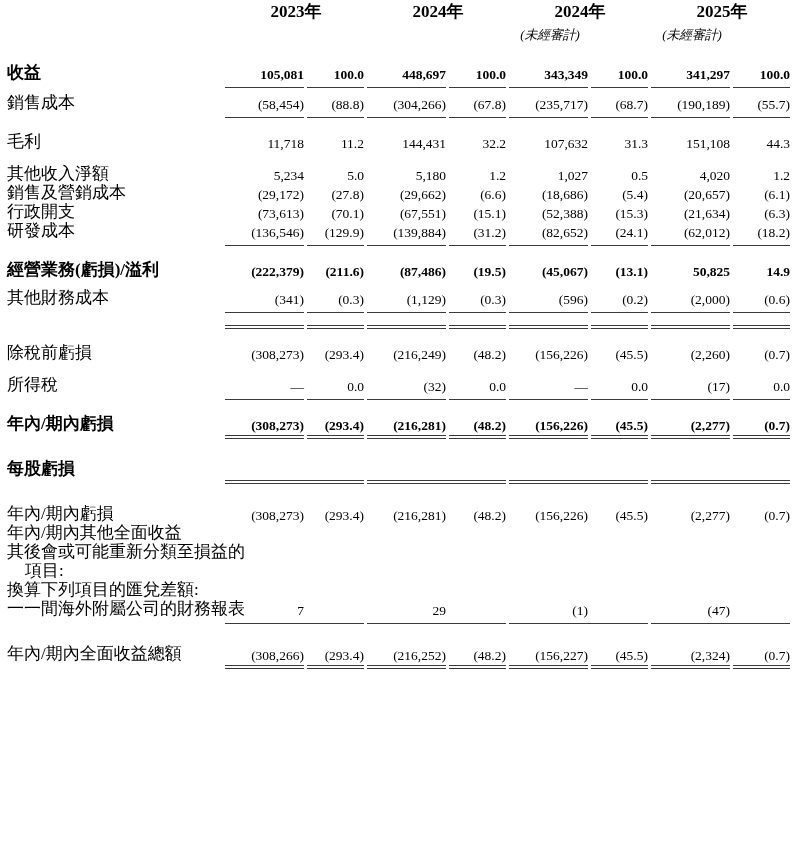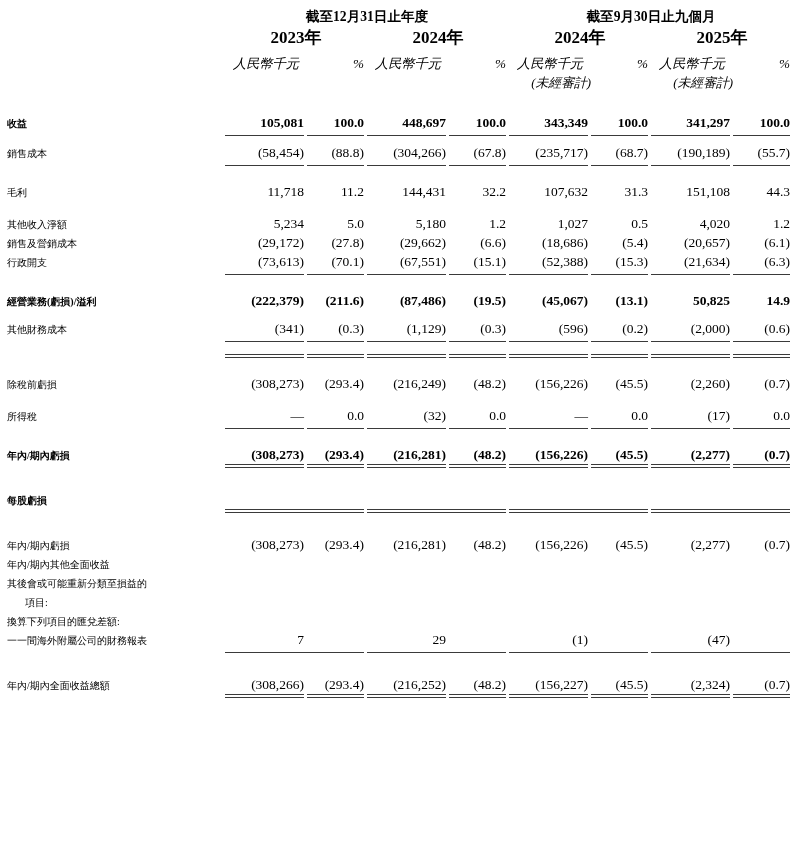--- a/index.html
+++ b/index.html
@@ -34,21 +34,21 @@
   td, th {
     padding: 0;
     margin: 0;
     vertical-align: bottom;
     font-weight: normal;
     font-size: 13.5px;
     line-height: 1.0;
   }
   .lbl {
     text-align: left;
-    font-size: 10px;
+    font-size: 17px;
     white-space: nowrap;
     padding-right: 4px;
   }
   .num {
     text-align: right;
     font-size: 13.5px;
     white-space: nowrap;
     padding-right: 3px;
     font-variant-numeric: lining-nums;
   }
@@ -107,21 +107,21 @@
     white-space: nowrap;
     font-style: italic;
   }
   .hdr-pct {
     text-align: right;
     font-size: 13.2px;
     padding-right: 3px;
     font-style: italic;
   }
   .hdr-sub {
-    text-align: right;
+    text-align: center;
     font-size: 12.8px;
     white-space: nowrap;
     font-style: italic;
   }
   .italic { font-style: italic; }
   .indent1 { padding-left: 18px; }
   .hdrrow-top { height: 26px; }
   .hdrrow-yr  { height: 22px; }
   .hdrrow-un  { height: 22px; }
   .hdrrow-sub { height: 20px; }
@@ -137,42 +137,26 @@
         <col class="c-num">
         <col class="c-pct">
       <col class="c-num">
         <col class="c-pct">
       <col class="c-num">
         <col class="c-pct">
       <col class="c-num">
         <col class="c-pct">
     </colgroup>
     <tbody id="thead-host">
-        <tr class="hdrrow-top">
-          <td></td>
-          <td class="hdr-group" colspan="4">截至12月31日止年度</td>
-          <td class="hdr-group" colspan="4">截至9月30日止九個月</td>
-        </tr>
         <tr class="hdrrow-yr">
           <td></td>
           <td class="hdr-year" colspan="2">2023年</td>
           <td class="hdr-year" colspan="2">2024年</td>
           <td class="hdr-year" colspan="2">2024年</td>
           <td class="hdr-year" colspan="2">2025年</td>
-        </tr>
-        <tr class="hdrrow-un">
-          <td></td>
-          <td class="hdr-unit">人民幣千元</td>
-          <td class="hdr-pct">%</td>
-          <td class="hdr-unit">人民幣千元</td>
-          <td class="hdr-pct">%</td>
-          <td class="hdr-unit">人民幣千元</td>
-          <td class="hdr-pct">%</td>
-          <td class="hdr-unit">人民幣千元</td>
-          <td class="hdr-pct">%</td>
         </tr>
         <tr class="hdrrow-sub">
           <td></td>
           <td></td>
           <td></td>
           <td></td>
           <td></td>
           <td class="hdr-sub">(未經審計)</td>
           <td></td>
           <td class="hdr-sub">(未經審計)</td>
@@ -302,20 +286,31 @@
           <td class="lbl">行政開支</td>
           <td class="num">(73,613)</td>
           <td class="num">(70.1)</td>
           <td class="num">(67,551)</td>
           <td class="num">(15.1)</td>
           <td class="num">(52,388)</td>
           <td class="num">(15.3)</td>
           <td class="num">(21,634)</td>
           <td class="num">(6.3)</td>
         </tr>
+        <tr class="r-tight">
+          <td class="lbl">研發成本</td>
+          <td class="num">(136,546)</td>
+          <td class="num">(129.9)</td>
+          <td class="num">(139,884)</td>
+          <td class="num">(31.2)</td>
+          <td class="num">(82,652)</td>
+          <td class="num">(24.1)</td>
+          <td class="num">(62,012)</td>
+          <td class="num">(18.2)</td>
+        </tr>
         <tr>
           <td class="ruleline"></td>
           <td class="ruleline">
             <span class="bar"></span>
           </td>
           <td class="ruleline">
             <span class="bar"></span>
           </td>
           <td class="ruleline">
             <span class="bar"></span>

